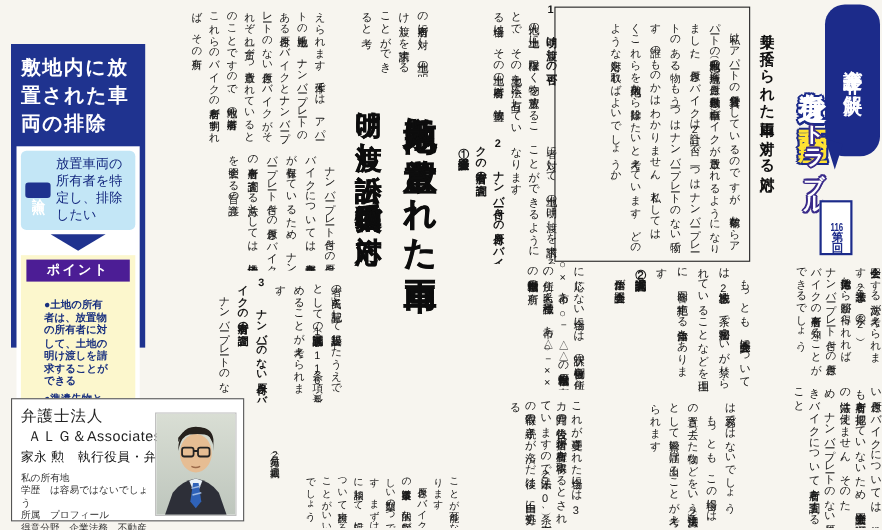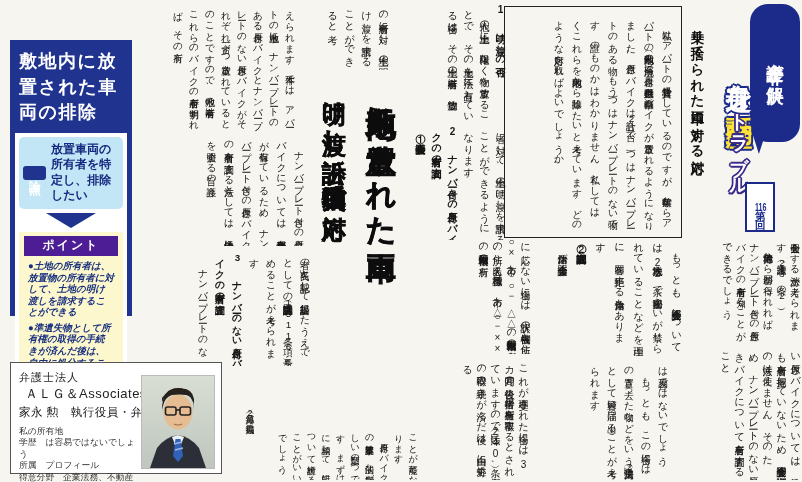--- a/index.html
+++ b/index.html
@@ -66,32 +66,32 @@
   
   .sidebar{position:absolute;left:10px;top:40px;width:122px;height:276px;background:#1f338f;
            padding:5px;box-sizing:border-box;}
   .sb-title{color:#fff;font-weight:bold;font-size:18px;line-height:1.42;letter-spacing:1.5px;
             padding:4px 2px 7px 4px;}
   .sb-inner{background:#fff;padding:4px;}
   .ronten{background:#c3e6f6;border-radius:5px;padding:5px 4px;display:flex;gap:5px;align-items:center;}
   .ronten-label{background:#1f338f;color:#fff;font-weight:bold;font-size:12px;
                 writing-mode:vertical-rl;text-orientation:upright;padding:4px 3px;
                 border-radius:3px;letter-spacing:3px;flex:none;}
-  .ronten-text{color:#14287f;font-weight:bold;font-size:12px;line-height:1.3;}
+  .ronten-text{color:#14287f;font-weight:normal;font-size:12px;line-height:1.3;}
   .arrow-down{width:0;height:0;border-left:25px solid transparent;border-right:25px solid transparent;
               border-top:15px solid #1f338f;margin:4px auto;}
   .points{background:#fcf7cd;padding:4px 5px 5px;}
   .points-head{background:#4c1d95;color:#fff;font-weight:bold;font-size:12px;text-align:center;
                padding:1px 0 2px;margin-bottom:4px;letter-spacing:2px;}
-  .points-list{margin:4px;padding:0;list-style:none;font-style:italic;}
+  .points-list{margin:16px;padding:0;list-style:none;}
   .points-list li{color:#19307f;font-weight:bold;font-size:9.5px;line-height:1.22;margin-bottom:4px;}
   
   .profile-box{position:absolute;left:10px;top:362px;width:212px;height:112px;background:#fff;
                border:1.5px solid #555;box-sizing:border-box;padding:7px 8px;}
-  .pf-firm1{font-size:11px;color:#222;letter-spacing:1px;}
+  .pf-firm1{font-size:14px;color:#222;letter-spacing:1px;}
   .pf-firm2{font-size:13px;color:#222;margin-left:6px;letter-spacing:0.5px;}
   .pf-name{font-size:11.5px;color:#111;letter-spacing:0.5px;margin-top:2px;margin-bottom:6px;}
   .pf-small{font-size:8.8px;color:#333;line-height:1.3;width:122px;}
   .pf-photo{position:absolute;right:6px;top:12px;width:72px;height:92px;border:1px solid #bbb;}
 </style>
 </head>
 <body>
 
 <div class="page">
 

